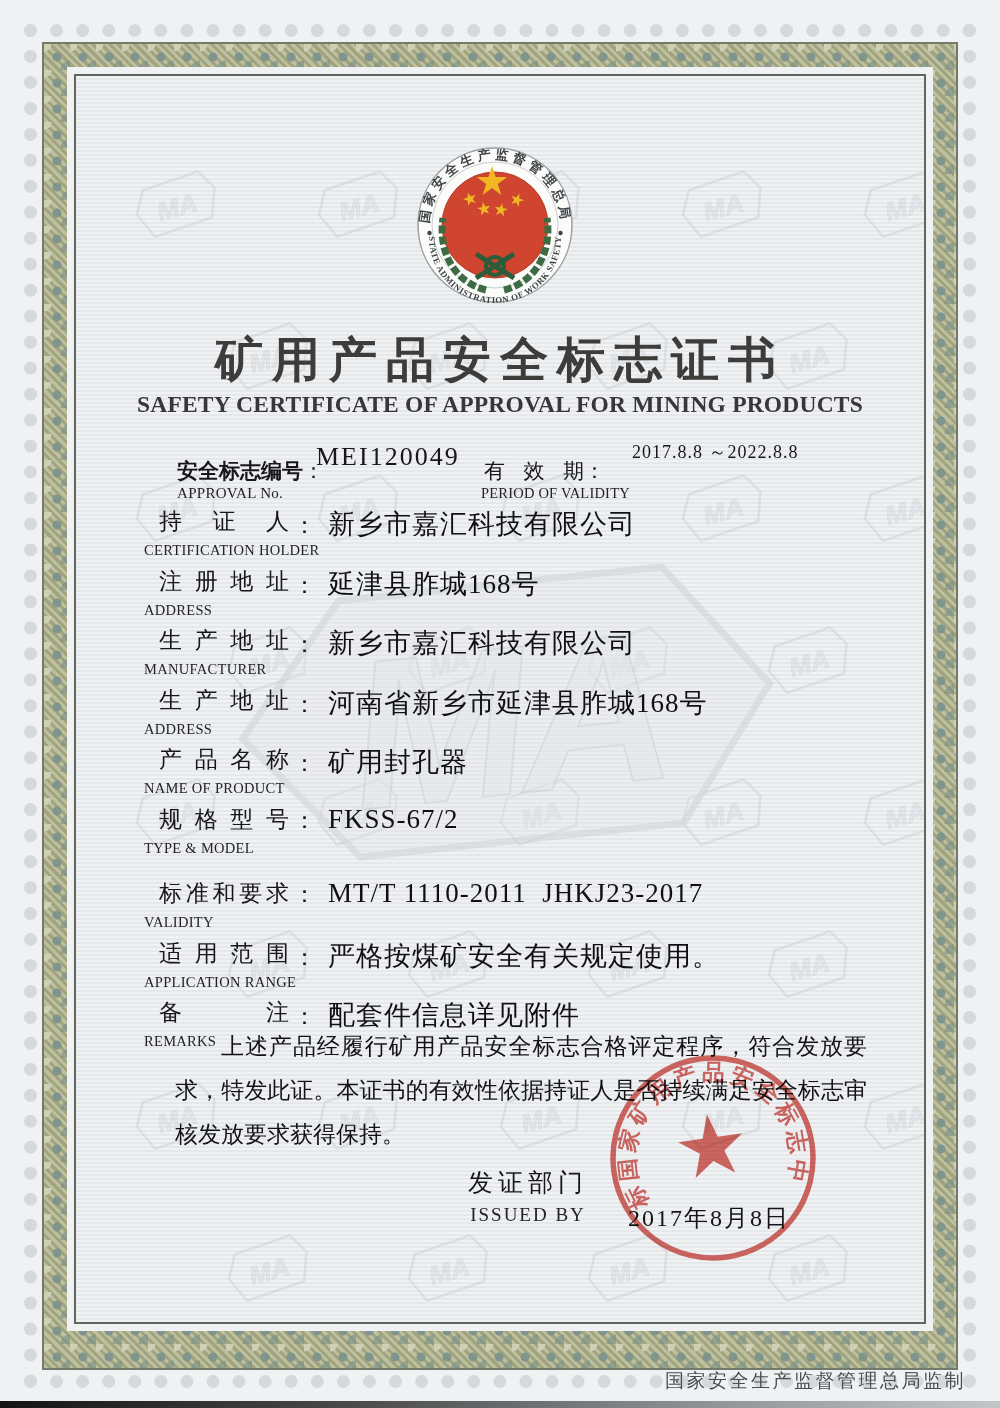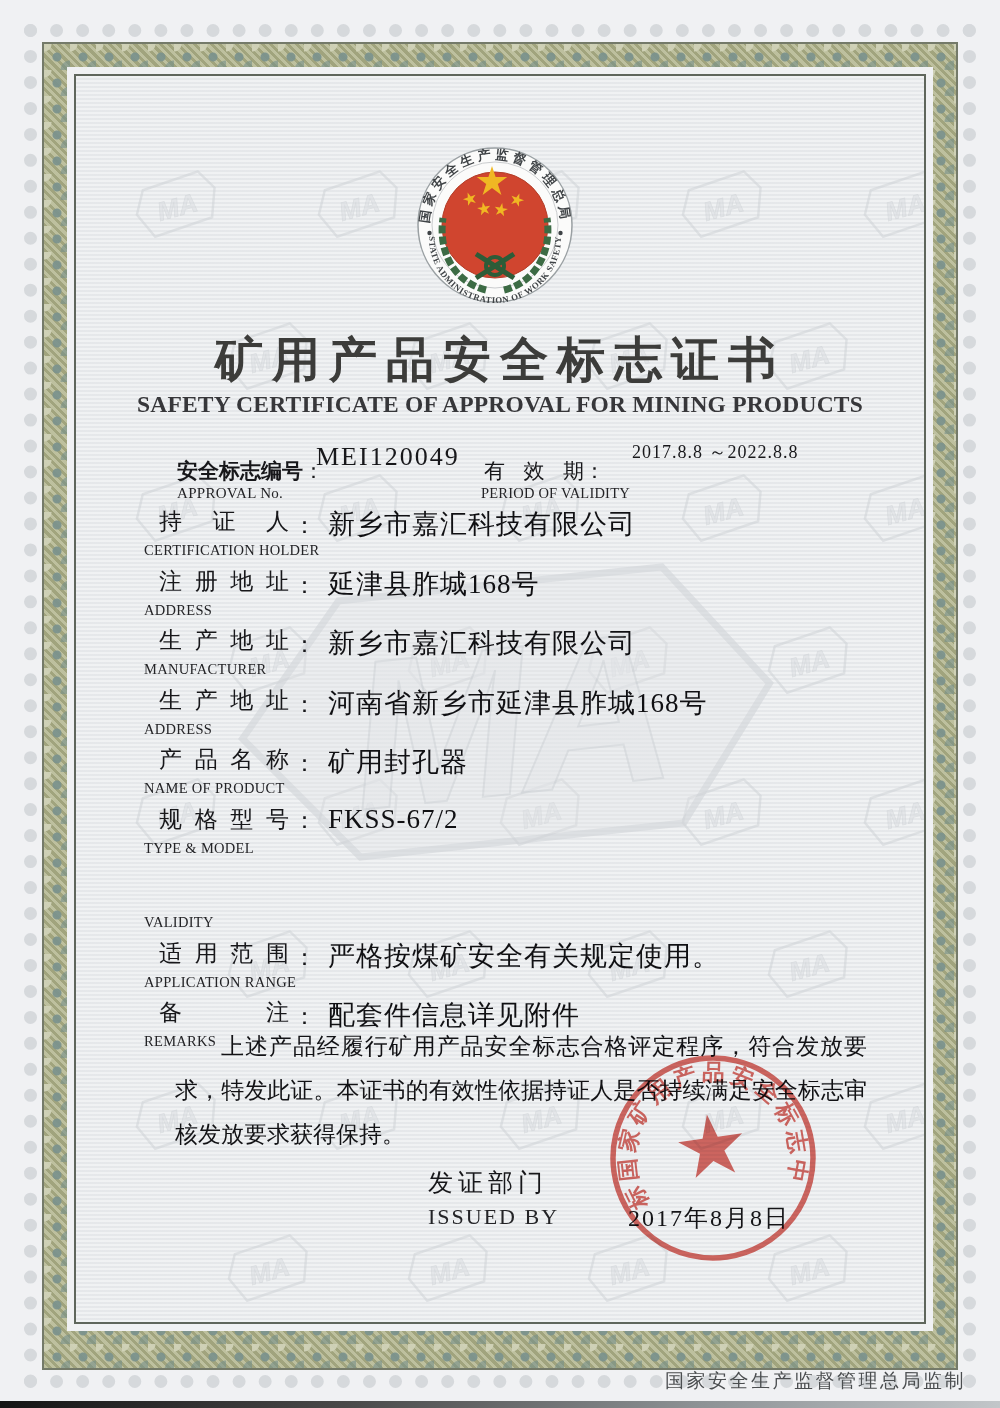--- a/index.html
+++ b/index.html
@@ -45,23 +45,23 @@
   .field-row{position:relative;height:59.5px;}
   .field-row.gap{margin-top:15px;}
   .f-main{font-size:23px;white-space:pre;margin-left:16px;}
   .f-label{width:130px;font-size:23px;color:#17171a;}
   .f-colon{margin-left:4px;}
   .f-value{font-size:27px;margin-left:12px;letter-spacing:1px;color:#101013;}
   .f-en{position:absolute;left:1px;top:36px;font-size:14.5px;letter-spacing:.3px;color:#232326;white-space:nowrap;}
   
   .statement{left:99px;top:949px;width:692px;font-size:23px;line-height:44px;color:#121215;
              text-indent:2em;text-align:justify;z-index:2;}
-  .issued{left:352px;top:1090px;width:200px;z-index:2;}
+  .issued{left:352px;top:1090px;width:200px;text-align:center;z-index:2;}
   .issued-zh{font-size:25px;letter-spacing:5px;color:#17171a;}
-  .issued-en{font-size:22px;letter-spacing:2px;color:#232326;margin-top:5px;}
+  .issued-en{font-size:19px;letter-spacing:2px;color:#232326;margin-top:5px;}
   .issue-date{left:552px;top:1126px;font-size:24px;letter-spacing:2px;color:#141417;z-index:4;}
   .seal{left:527px;top:972px;z-index:5;opacity:.83;mix-blend-mode:multiply;transform:rotate(-8deg);}
   
   .footer-note{position:absolute;right:34px;top:1368px;font-size:19px;letter-spacing:2.5px;color:#4b4e50;}
   .scan-edge{position:absolute;left:0;right:0;bottom:0;height:7px;
              background:linear-gradient(90deg,#141414,#4a4a4a 35%,#8d9295 70%,#c2c6c9);}
 </style>
 </head>
 <body>
 
@@ -292,20 +292,21 @@
         <div class="f-main"><span class="jlabel f-label">产品名称</span><span class="f-colon">：</span><span class="f-value">矿用封孔器</span></div>
         <div class="f-en">NAME OF PRODUCT</div>
       </div>
 
       <div class="field-row">
         <div class="f-main"><span class="jlabel f-label">规格型号</span><span class="f-colon">：</span><span class="f-value">FKSS-67/2</span></div>
         <div class="f-en">TYPE &amp; MODEL</div>
       </div>
 
       <div class="field-row gap">
+        <div class="f-main"><span class="jlabel f-label">标准和要求</span><span class="f-colon">：</span><span class="f-value">MT/T 1110-2011  JHKJ23-2017</span></div>
         <div class="f-en">VALIDITY</div>
       </div>
 
       <div class="field-row">
         <div class="f-main"><span class="jlabel f-label">适用范围</span><span class="f-colon">：</span><span class="f-value">严格按煤矿安全有关规定使用。</span></div>
         <div class="f-en">APPLICATION RANGE</div>
       </div>
 
       <div class="field-row">
         <div class="f-main"><span class="jlabel f-label">备注</span><span class="f-colon">：</span><span class="f-value">配套件信息详见附件</span></div>

